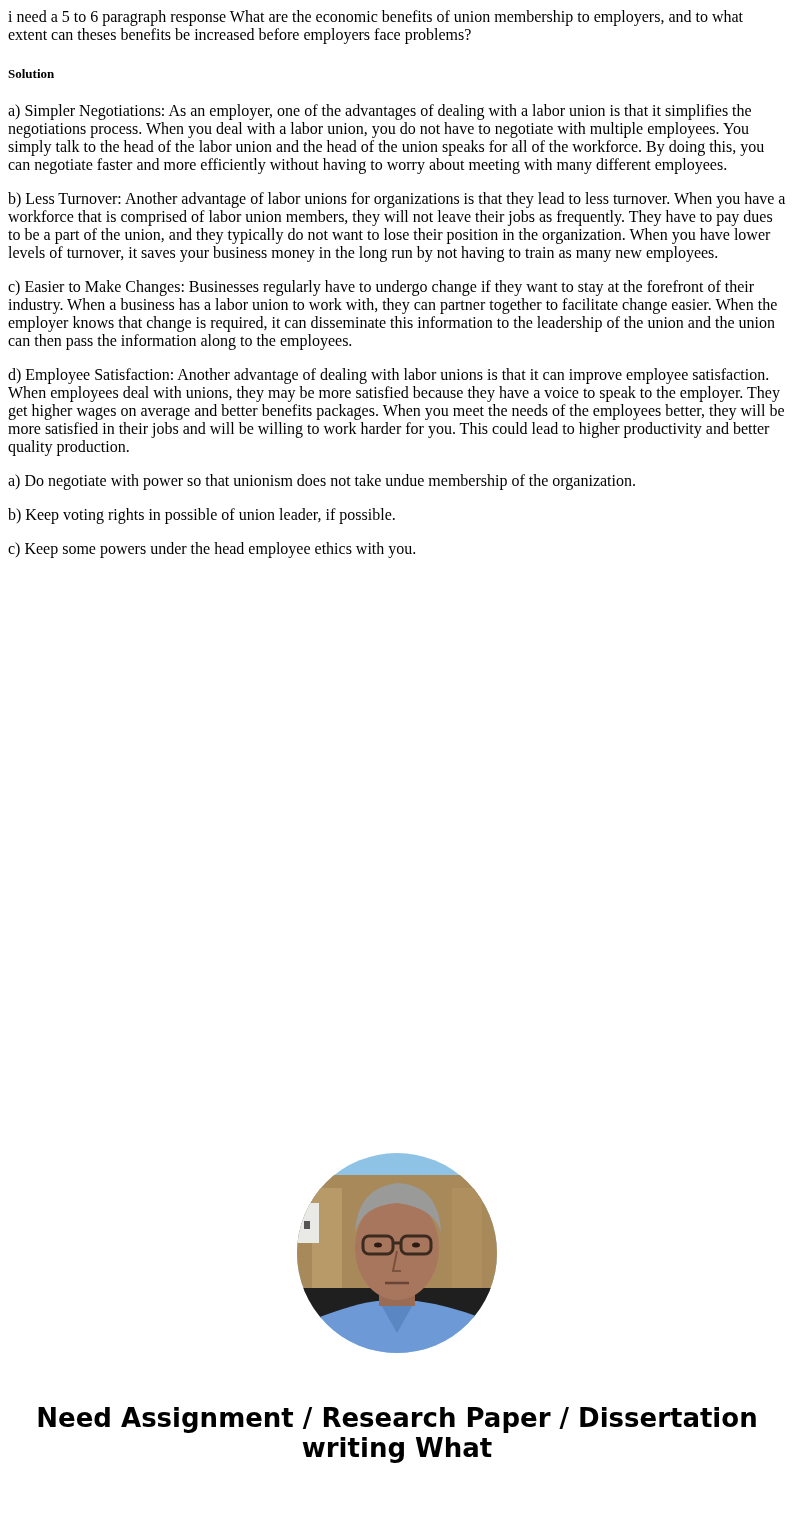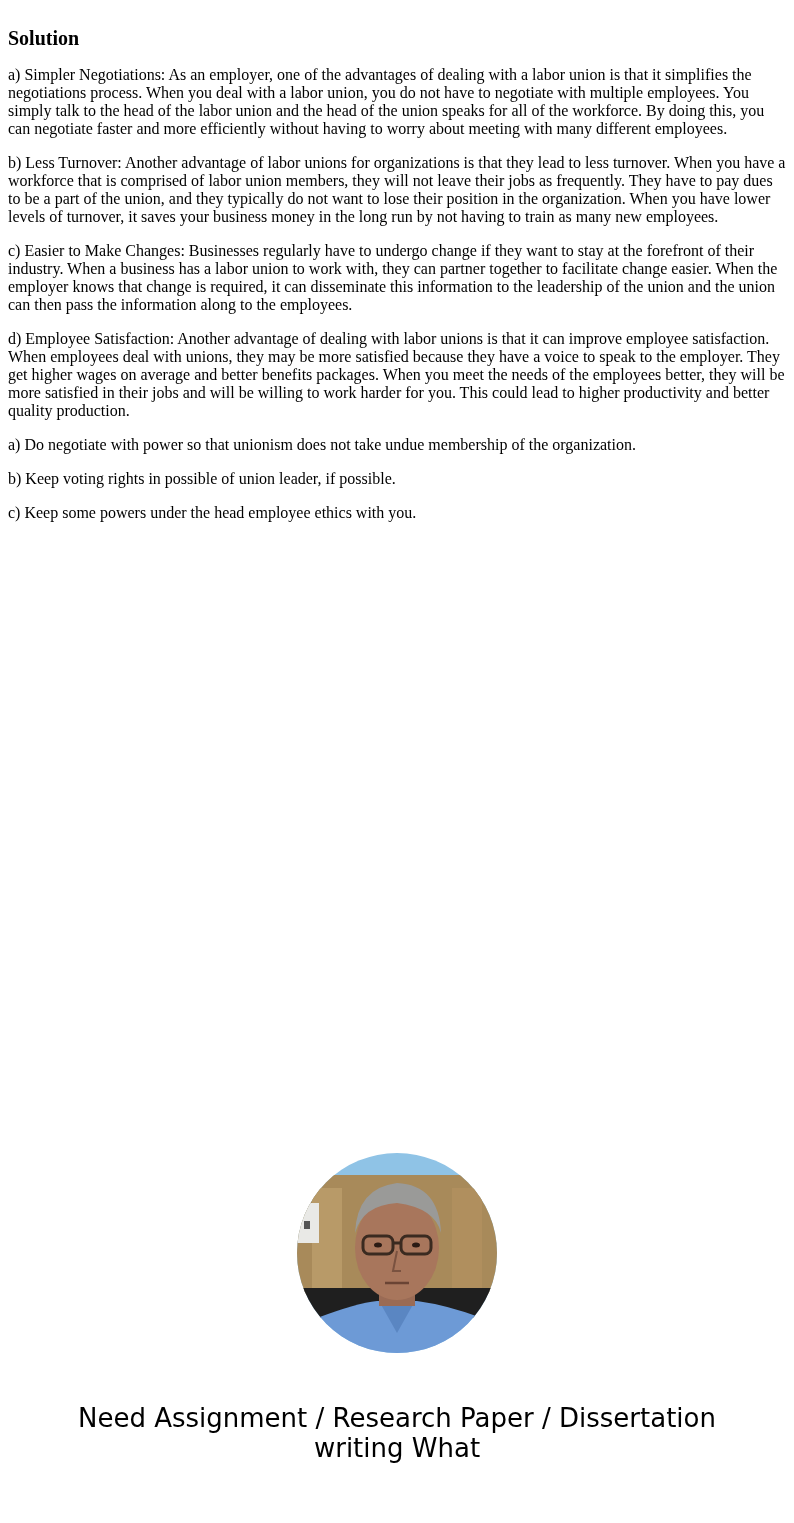--- a/index.html
+++ b/index.html
@@ -20,21 +20,21 @@
     .content {
       position: absolute;
       left: 8px;
       top: 8px;
       width: 778px;
     }
     .question {
       margin: 0 0 0 0;
     }
     h3.solution-heading {
-      font-size: 20px;
+      font-size: 13px;
       font-weight: bold;
       margin: 19px 0 17px 0;
       line-height: 22px;
     }
     p.para {
       margin: 0 0 16px 0;
     }
     p.para b {
       font-weight: normal;
     }
@@ -52,31 +52,32 @@
       width: 200px;
       height: 200px;
     }
     .cta {
       position: absolute;
       left: 0;
       top: 1403px;
       width: 794px;
       text-align: center;
       font-family: "DejaVu Sans", sans-serif;
-      font-weight: normal;
+      font-weight: bold;
       font-size: 26px;
       line-height: 30px;
       color: #000000;
     }
     .cta div { margin: 0; }
   </style>
 </head>
 <body>
 
 <div class="content">
+  <div class="question">i need a 5 to 6 paragraph response What are the economic benefits of union membership to employers, and to what extent can theses benefits be increased before employers face problems?</div>
 
   <h3 class="solution-heading">Solution</h3>
 
   <p class="para"><b>a) Simpler Negotiations:</b><span> As an employer, one of the advantages of dealing with a labor union is that it simplifies the negotiations process. When you deal with a labor union, you do not have to negotiate with multiple employees. You simply talk to the head of the labor union and the head of the union speaks for all of the workforce. By doing this, you can negotiate faster and more efficiently without having to worry about meeting with many different employees.</span></p>
 
   <p class="para"><b>b) Less Turnover:</b><span> Another advantage of labor unions for organizations is that they lead to less turnover. When you have a workforce that is comprised of labor union members, they will not leave their jobs as frequently. They have to pay dues to be a part of the union, and they typically do not want to lose their position in the organization. When you have lower levels of turnover, it saves your business money in the long run by not having to train as many new employees.</span></p>
 
   <p class="para"><b>c) Easier to Make Changes:</b><span> Businesses regularly have to undergo change if they want to stay at the forefront of their industry. When a business has a labor union to work with, they can partner together to facilitate change easier. When the employer knows that change is required, it can disseminate this information to the leadership of the union and the union can then pass the information along to the employees.</span></p>
 
   <p class="para"><b>d) Employee Satisfaction:</b><span> Another advantage of dealing with labor unions is that it can improve employee satisfaction. When employees deal with unions, they may be more satisfied because they have a voice to speak to the employer. They get higher wages on average and better benefits packages. When you meet the needs of the employees better, they will be more satisfied in their jobs and will be willing to work harder for you. This could lead to higher productivity and better quality production.</span></p>

